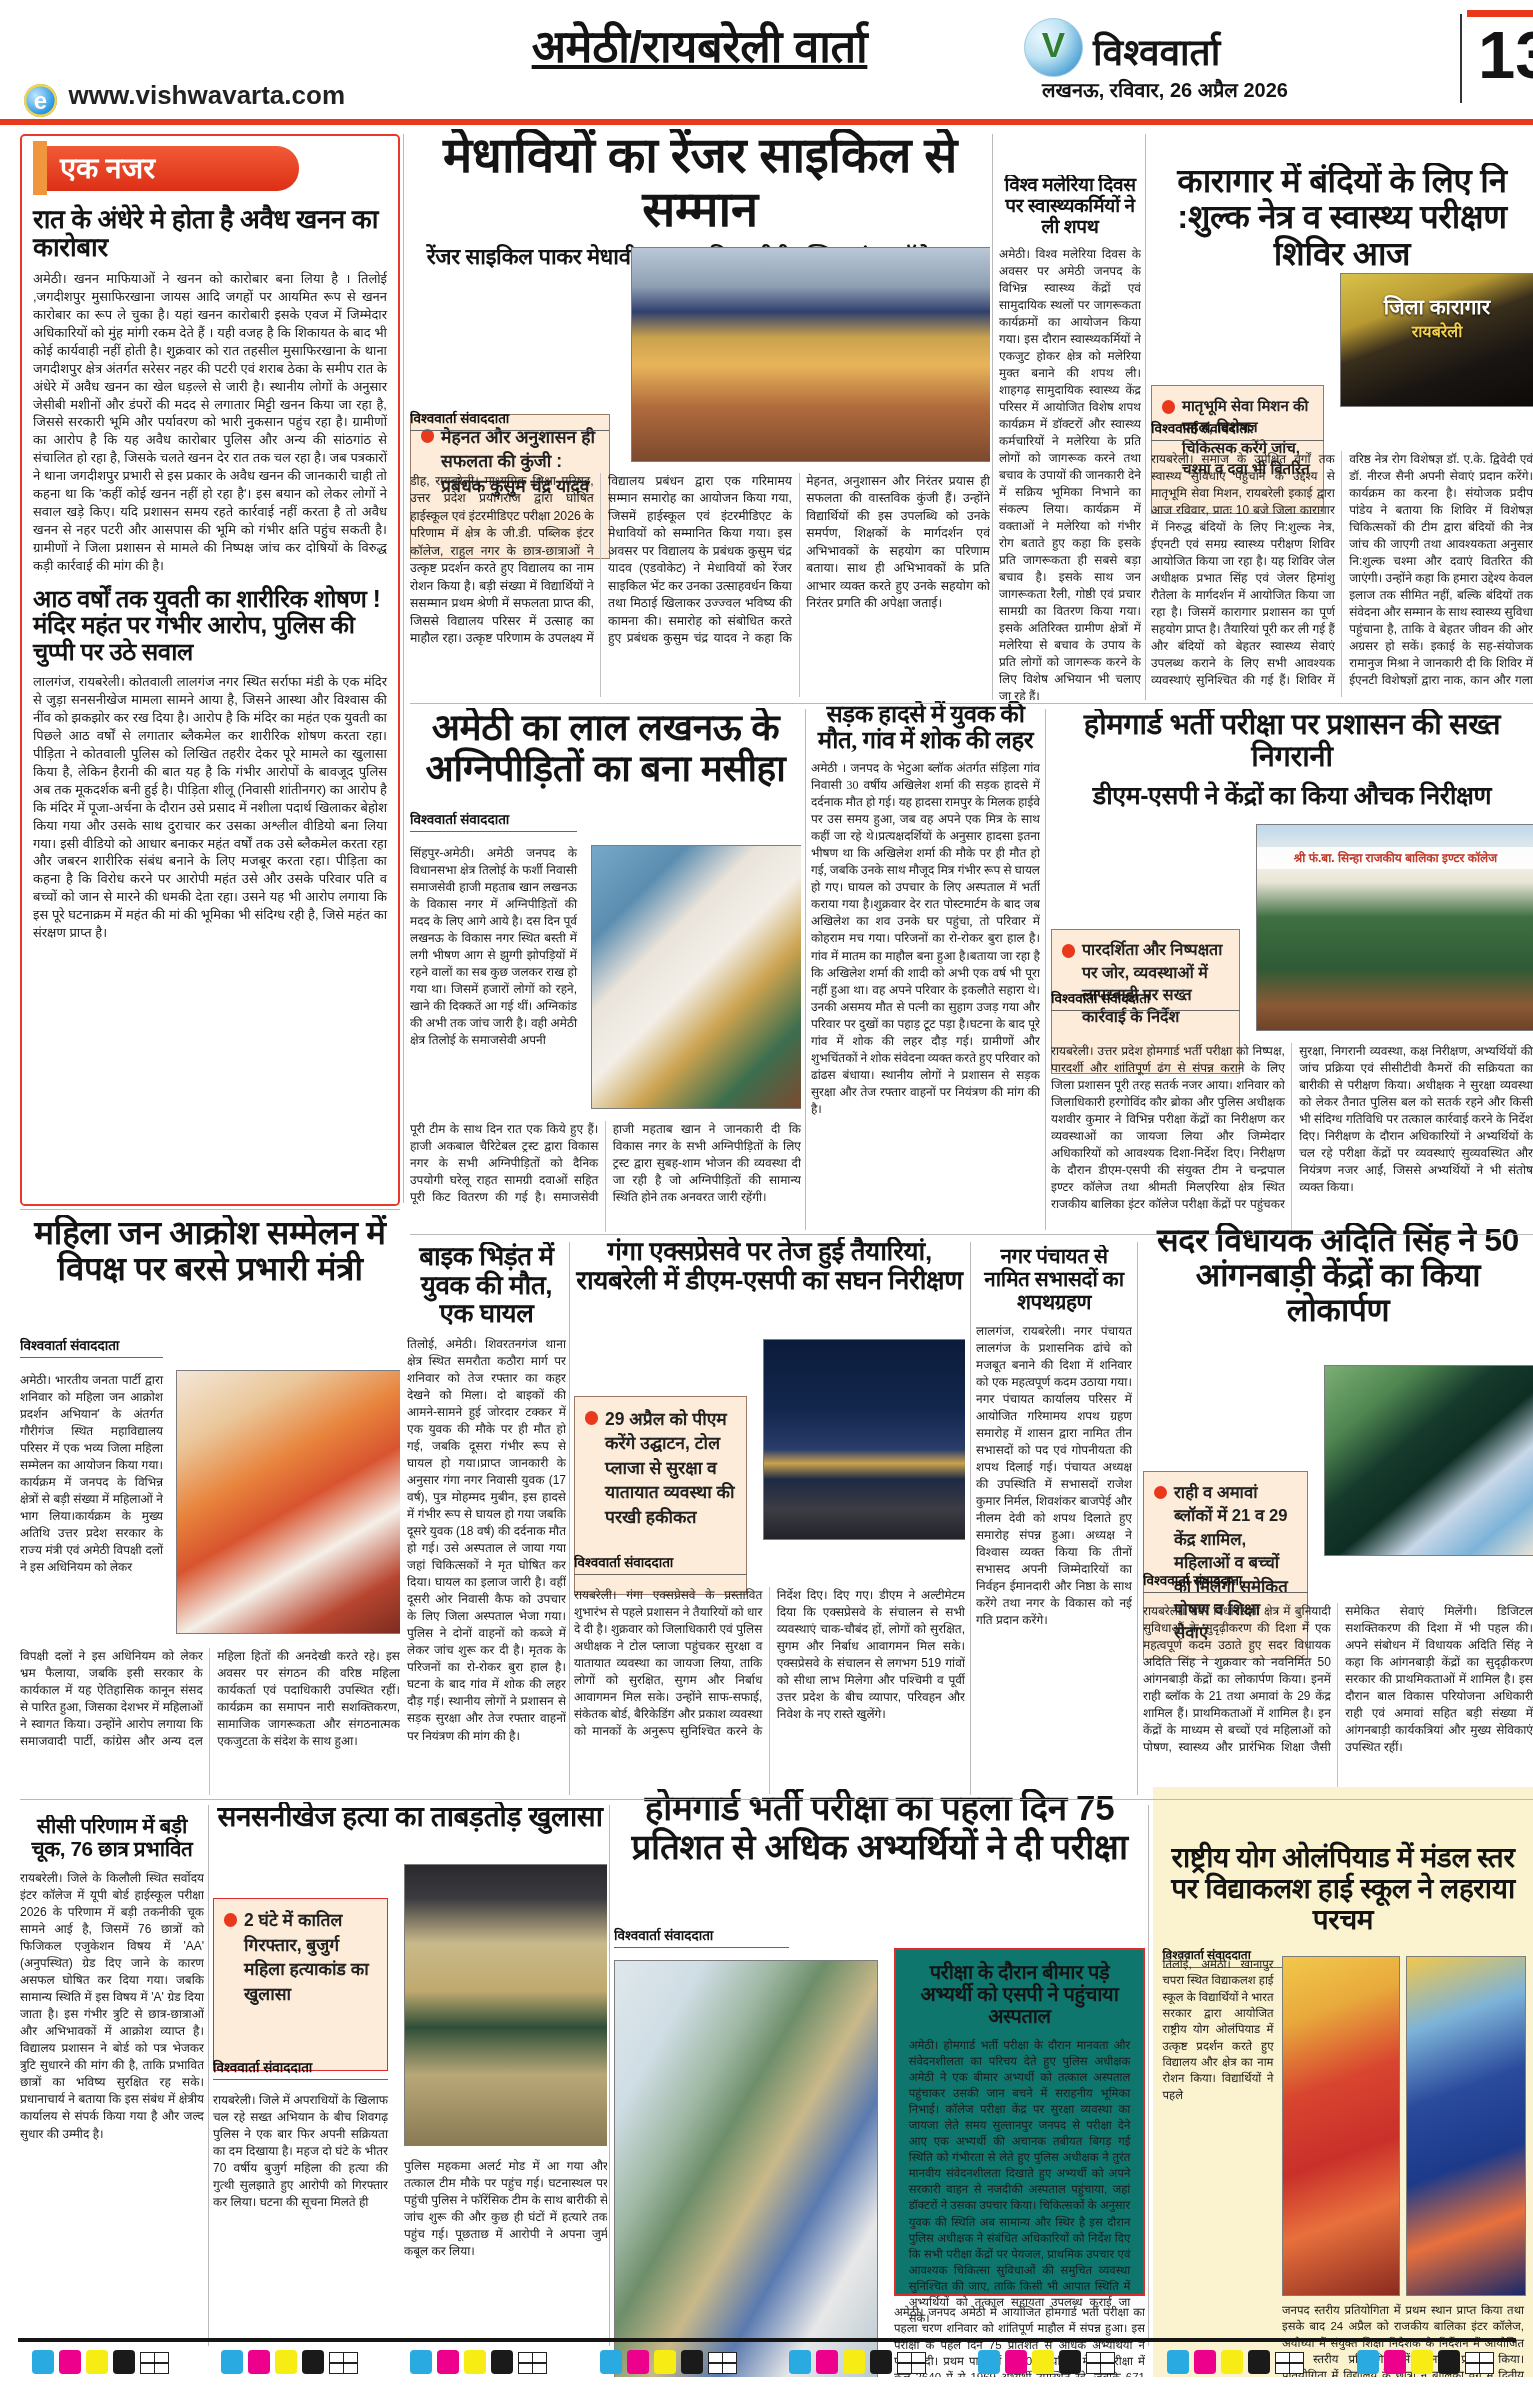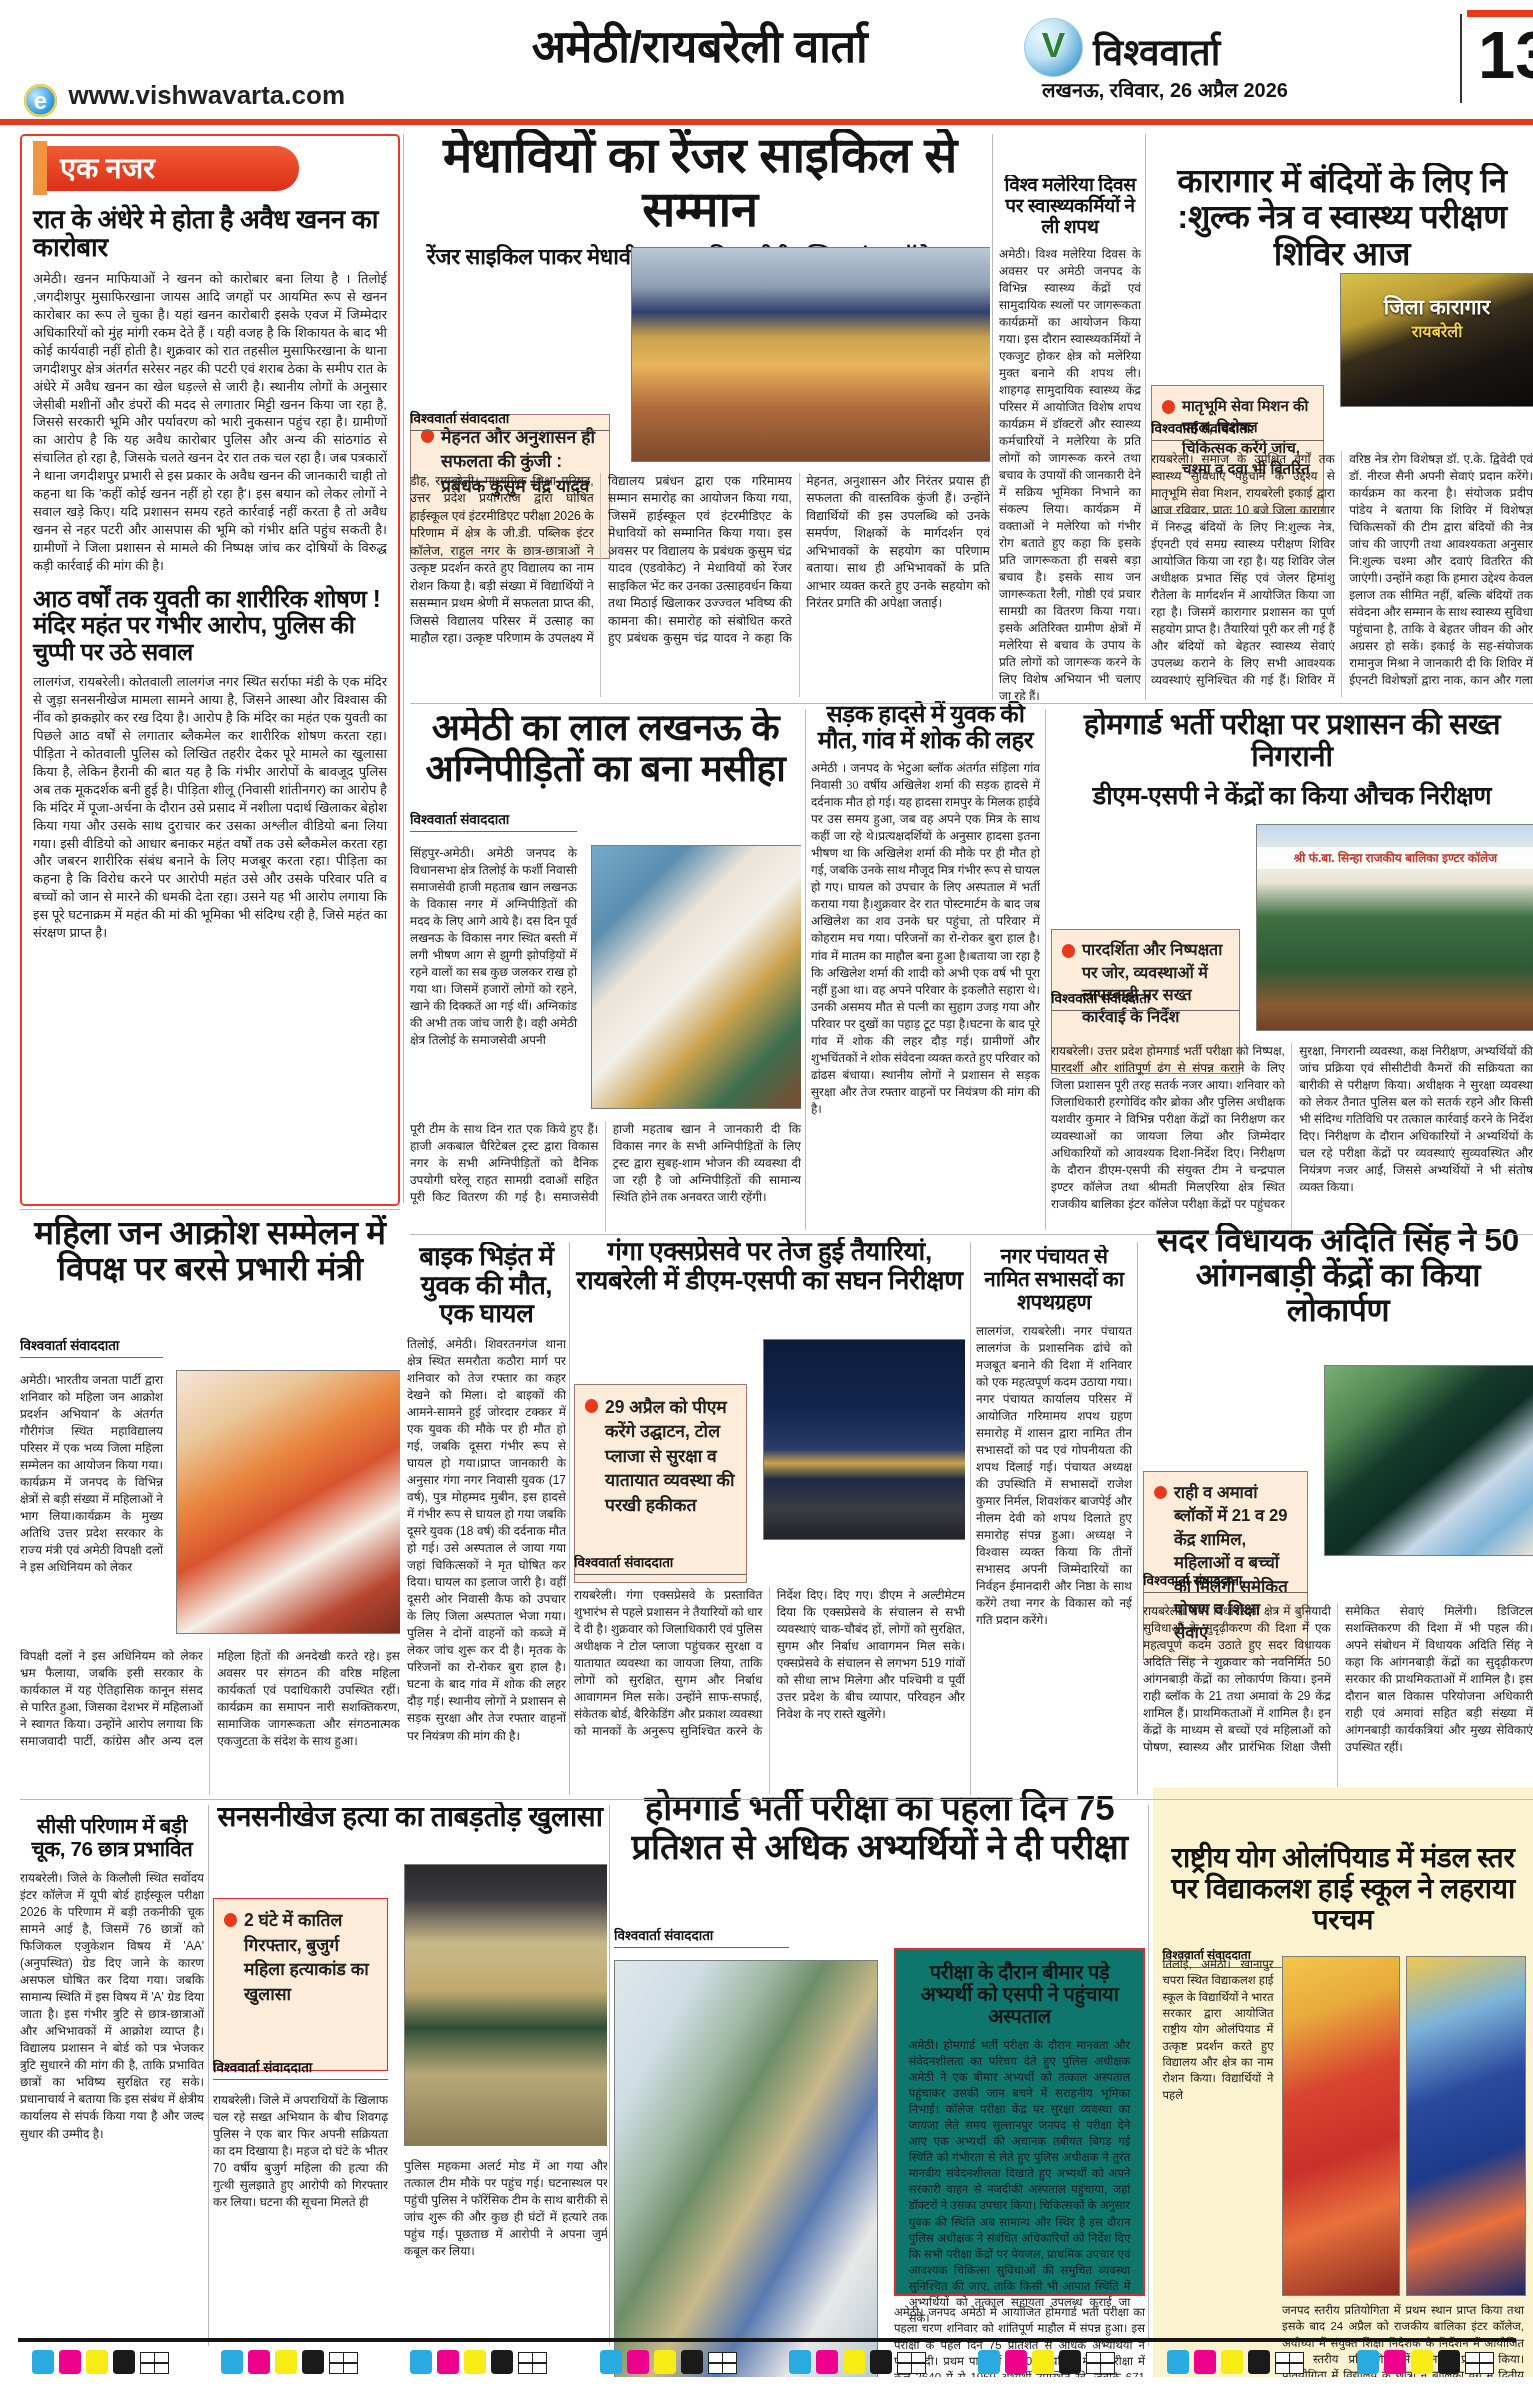--- a/index.html
+++ b/index.html
@@ -52,21 +52,21 @@
 </style>
 </head>
 <body>
 
 <div id="page">
 
   <div class="abs" style="left:24px;top:80px;">
     <span class="eicon">e</span>
     <span class="url"><span>www.vishwavarta.com</span></span>
   </div>
-  <div class="abs h ctr" style="left:413px;top:22px;width:573px;font-size:45px;">अमेठी/रायबरेली वार्ता</div>
+  <div class="abs h ctr" style="left:413px;top:22px;width:573px;font-size:45px;text-decoration:underline;">अमेठी/रायबरेली वार्ता</div>
   <div class="abs" style="left:1024px;top:17.5px;">
     <div class="globe">
         <div class="v">V</div>
       </div>
   </div>
   <div class="abs brandtitle" style="left:1093px;top:25.4px;">विश्ववार्ता</div>
   <div class="abs" style="left:1042px;top:76px;font-size:20px;font-weight:700;color:#141414;">लखनऊ,   रविवार, 26 अप्रैल 2026</div>
   <div class="abs" style="left:1460px;top:14.3px;width:2.4px;height:89px;background:#333;"></div>
   <div class="abs pnwrap" style="left:1467px;top:9.5px;">
     <div class="pageno">13</div>
@@ -152,21 +152,21 @@
     <div class="bd c2 abs" style="left:0;top:433px;width:380px;height:147px;font-size:12px;">विपक्षी दलों ने इस अधिनियम को लेकर भ्रम फैलाया, जबकि इसी सरकार के कार्यकाल में यह ऐतिहासिक कानून संसद से पारित हुआ, जिसका देशभर में महिलाओं ने स्वागत किया। उन्होंने आरोप लगाया कि समाजवादी पार्टी, कांग्रेस और अन्य दल महिला हितों की अनदेखी करते रहे। इस अवसर पर संगठन की वरिष्ठ महिला कार्यकर्ता एवं पदाधिकारी उपस्थित रहीं। कार्यक्रम का समापन नारी सशक्तिकरण, सामाजिक जागरूकता और संगठनात्मक एकजुटता के संदेश के साथ हुआ।</div>
   </div>
 
   <div class="art" style="left:407px;top:1242px;width:159px;height:555px;">
     <div class="h ctr" style="font-size:26px;">बाइक भिड़ंत में युवक की मौत, एक घायल</div>
     <div class="bd" style="font-size:12px;margin-top:8px;">तिलोई, अमेठी। शिवरतनगंज थाना क्षेत्र स्थित समरौता कठौरा मार्ग पर शनिवार को तेज रफ्तार का कहर देखने को मिला। दो बाइकों की आमने-सामने हुई जोरदार टक्कर में एक युवक की मौके पर ही मौत हो गई, जबकि दूसरा गंभीर रूप से घायल हो गया।प्राप्त जानकारी के अनुसार गंगा नगर निवासी युवक (17 वर्ष), पुत्र मोहम्मद मुबीन, इस हादसे में गंभीर रूप से घायल हो गया जबकि दूसरे युवक (18 वर्ष) की दर्दनाक मौत हो गई। उसे अस्पताल ले जाया गया जहां चिकित्सकों ने मृत घोषित कर दिया। घायल का इलाज जारी है। वहीं दूसरी ओर निवासी कैफ को उपचार के लिए जिला अस्पताल भेजा गया। पुलिस ने दोनों वाहनों को कब्जे में लेकर जांच शुरू कर दी है। मृतक के परिजनों का रो-रोकर बुरा हाल है। घटना के बाद गांव में शोक की लहर दौड़ गई। स्थानीय लोगों ने प्रशासन से सड़क सुरक्षा और तेज रफ्तार वाहनों पर नियंत्रण की मांग की है।</div>
   </div>
 
   <div class="art" style="left:574px;top:1237px;width:391px;height:560px;">
     <div class="h ctr" style="font-size:26px;">गंगा एक्सप्रेसवे पर तेज हुई तैयारियां, रायबरेली में डीएम-एसपी का सघन निरीक्षण</div>
-    <div class="hl abs" style="left:0;top:90px;width:173px;height:199px;font-size:17.5px;box-sizing:border-box;">
+    <div class="hl abs" style="left:0;top:102px;width:173px;height:199px;font-size:17.5px;box-sizing:border-box;">
       <span class="dot"></span>
       <span>29 अप्रैल को पीएम करेंगे उद्घाटन, टोल प्लाजा से सुरक्षा व यातायात व्यवस्था की परखी हकीकत</span>
     </div>
     <div class="photo" style="left:189px;top:102px;width:202px;height:199px;background:
       linear-gradient(180deg,#0b1c3a 0%,#13264d 35%,#2a3d6b 55%,#caa24e 62%,#1d2a45 70%,#3c3c44 85%,#22222a 100%);"></div>
     <div class="by abs" style="left:0;top:316px;width:173px;">विश्ववार्ता संवाददाता</div>
     <div class="bd c2 abs" style="left:0;top:350px;width:391px;height:207px;font-size:12px;">रायबरेली। गंगा एक्सप्रेसवे के प्रस्तावित शुभारंभ से पहले प्रशासन ने तैयारियों को धार दे दी है। शुक्रवार को जिलाधिकारी एवं पुलिस अधीक्षक ने टोल प्लाजा पहुंचकर सुरक्षा व यातायात व्यवस्था का जायजा लिया, ताकि लोगों को सुरक्षित, सुगम और निर्बाध आवागमन मिल सके। उन्होंने साफ-सफाई, संकेतक बोर्ड, बैरिकेडिंग और प्रकाश व्यवस्था को मानकों के अनुरूप सुनिश्चित करने के निर्देश दिए। दिए गए। डीएम ने अल्टीमेटम दिया कि एक्सप्रेसवे के संचालन से सभी व्यवस्थाएं चाक-चौबंद हों, लोगों को सुरक्षित, सुगम और निर्बाध आवागमन मिल सके। एक्सप्रेसवे के संचालन से लगभग 519 गांवों को सीधा लाभ मिलेगा और पश्चिमी व पूर्वी उत्तर प्रदेश के बीच व्यापार, परिवहन और निवेश के नए रास्ते खुलेंगे।</div>
   </div>
 
   <div class="art" style="left:976px;top:1245px;width:156px;height:552px;">

